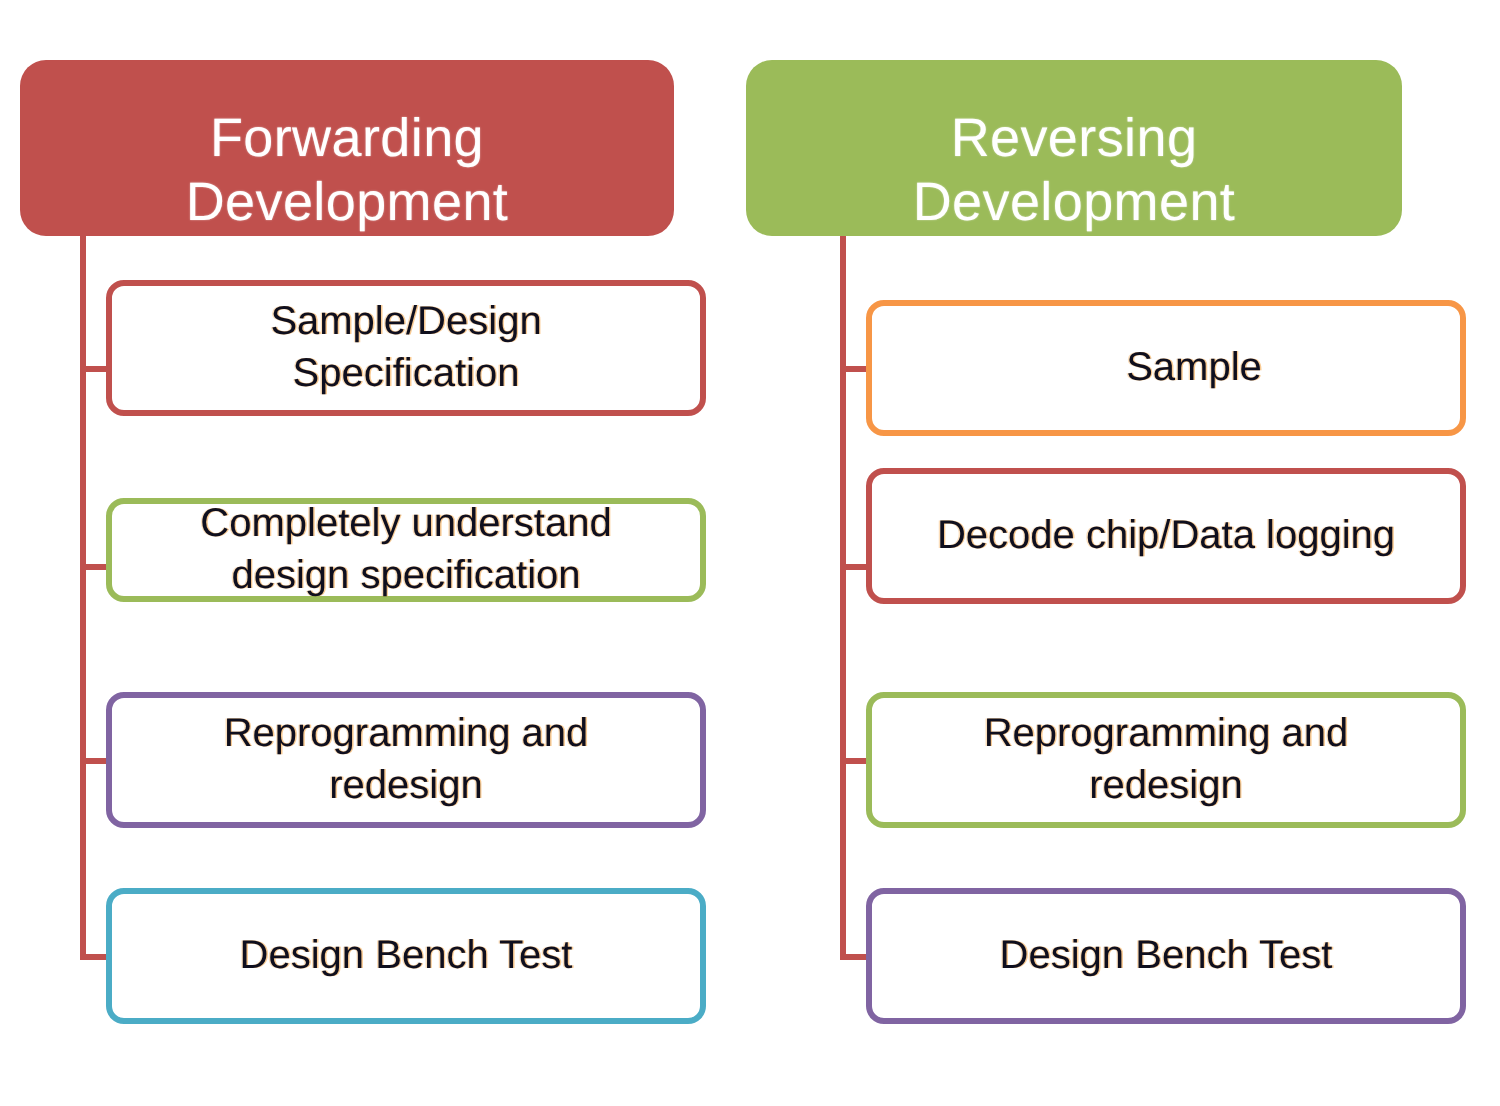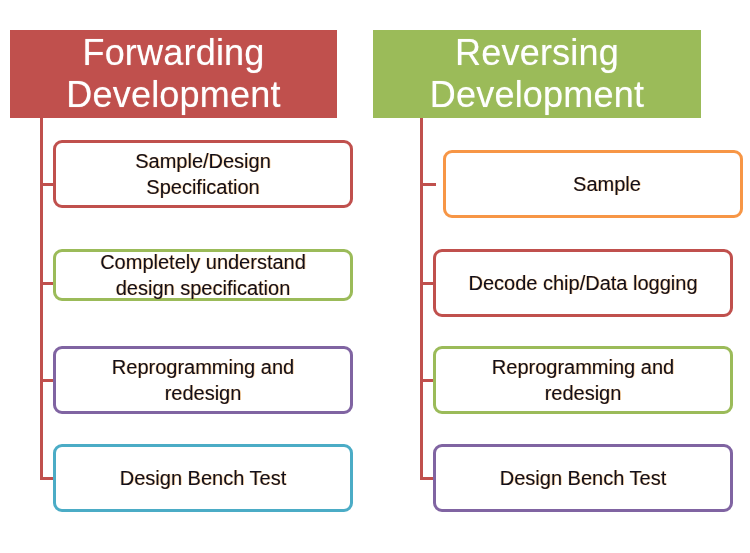--- a/index.html
+++ b/index.html
@@ -16,27 +16,27 @@
     width: 750px;
     height: 553px;
     background: #ffffff;
     overflow: hidden;
   }
 
   
   .root-box {
     position: absolute;
     box-sizing: border-box;
-    border-radius: 0;
+    border-radius: 13px;
     display: flex;
-    align-items: center;
+    align-items: flex-end;
     justify-content: center;
     text-align: center;
     color: #ffffff;
-    font-size: 36px;
+    font-size: 27px;
     line-height: 1.18;
     letter-spacing: 0.2px;
     text-shadow: 0 0 1px rgba(255,255,255,0.55);
     padding: 0 10px;
   }
   .root-label {
     display: block;
     white-space: pre-line;
   }
 
@@ -118,25 +118,25 @@
 Development</span>
   </div>
 
   <div class="trunk" style="left: 420px; top: 118px; height: 362px; background: rgb(192, 80, 77);"></div>
 
   <div class="stub" style="left: 420px; top: 183px; width: 16px; background: rgb(192, 80, 77);"></div>
   <div class="stub" style="left: 420px; top: 282px; width: 16px; background: rgb(192, 80, 77);"></div>
   <div class="stub" style="left: 420px; top: 379px; width: 16px; background: rgb(192, 80, 77);"></div>
   <div class="stub" style="left: 420px; top: 477px; width: 16px; background: rgb(192, 80, 77);"></div>
 
-  <div class="child-box" style="left:443px; top:150px; width:300px; height:68px; border-color:#F79646;padding-left:28px;">
+  <div class="child-box" style="left:433px; top:150px; width:300px; height:68px; border-color:#F79646;padding-left:28px;">
     <span class="child-label">Sample</span>
   </div>
 
-  <div class="child-box" style="left:433px; top:249px; width:300px; height:68px; border-color:#C0504D;">
+  <div class="child-box" style="left:433px; top:234px; width:300px; height:68px; border-color:#C0504D;">
     <span class="child-label">Decode chip/Data logging</span>
   </div>
 
   <div class="child-box" style="left:433px; top:346px; width:300px; height:68px; border-color:#9BBB59;">
     <span class="child-label">Reprogramming and
 redesign</span>
   </div>
 
   <div class="child-box" style="left:433px; top:444px; width:300px; height:68px; border-color:#8064A2;">
     <span class="child-label">Design Bench Test</span>

